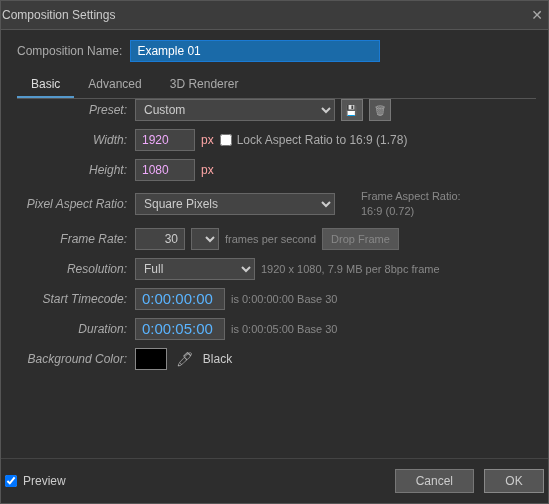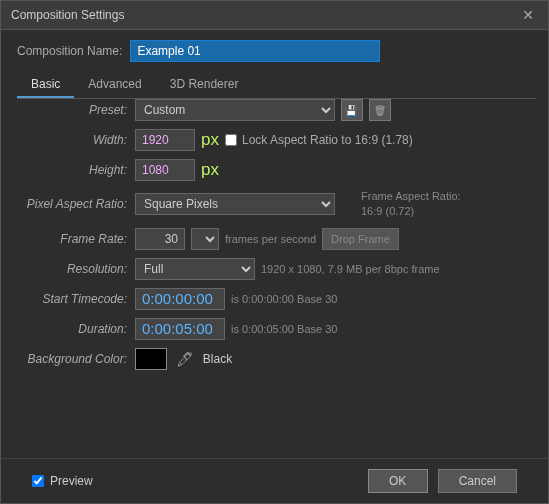--- a/index.html
+++ b/index.html
@@ -17,21 +17,21 @@
     .dialog {
       width: 549px;
       height: 504px;
       background: #2d2d2d;
       border: 1px solid #555;
       display: flex;
       flex-direction: column;
     }
     .title-bar {
       background: #3c3c3c;
-      padding: 6px 10px;
+      padding: 6px 1px;
       display: flex;
       justify-content: space-between;
       align-items: center;
       border-bottom: 1px solid #555;
     }
     .title-bar-text {
       color: #ccc;
       font-size: 12px;
     }
     .close-btn {
@@ -144,22 +144,22 @@
       width: 60px;
       background: #444;
       border: 1px solid #666;
       color: #f0abfc;
       padding: 2px 6px;
       font-size: 12px;
       height: 22px;
       outline: none;
     }
     .px-label {
-      color: #bef264;
-      font-size: 17px;
+      color: #fca5a5;
+      font-size: 12px;
     }
     .checkbox-row {
       display: flex;
       align-items: center;
       gap: 5px;
       color: #aaa;
       font-size: 12px;
     }
     input[type="checkbox"] {
       width: 12px;
@@ -195,21 +195,21 @@
       padding: 2px 6px;
       font-size: 15px;
       height: 22px;
       outline: none;
       width: 90px;
     }
     .dialog-footer {
       display: flex;
       justify-content: space-between;
       align-items: center;
-      padding: 10px 31px;
+      padding: 10px 4px;
       border-top: 1px solid #444;
     }
     .footer-left {
       display: flex;
       align-items: center;
       gap: 6px;
     }
     .footer-right {
       display: flex;
       gap: 10px;
@@ -383,17 +383,17 @@
 
     </div>
   </div>
 
   <div class="dialog-footer">
     <div class="footer-left">
       <input type="checkbox" checked="" style="">
       <span>Preview</span>
     </div>
     <div class="footer-right">
+      <button class="ae-btn">Cancel</button>
       <button class="ae-btn primary">OK</button>
-      <button class="ae-btn">Cancel</button>
     </div>
   </div>
 </div>
 
 </body></html>

